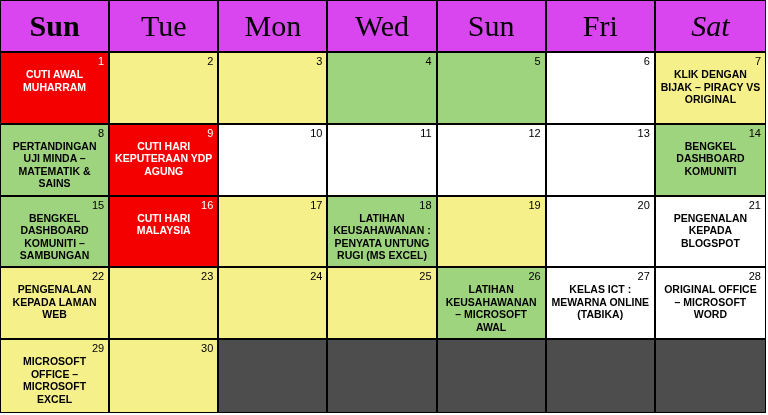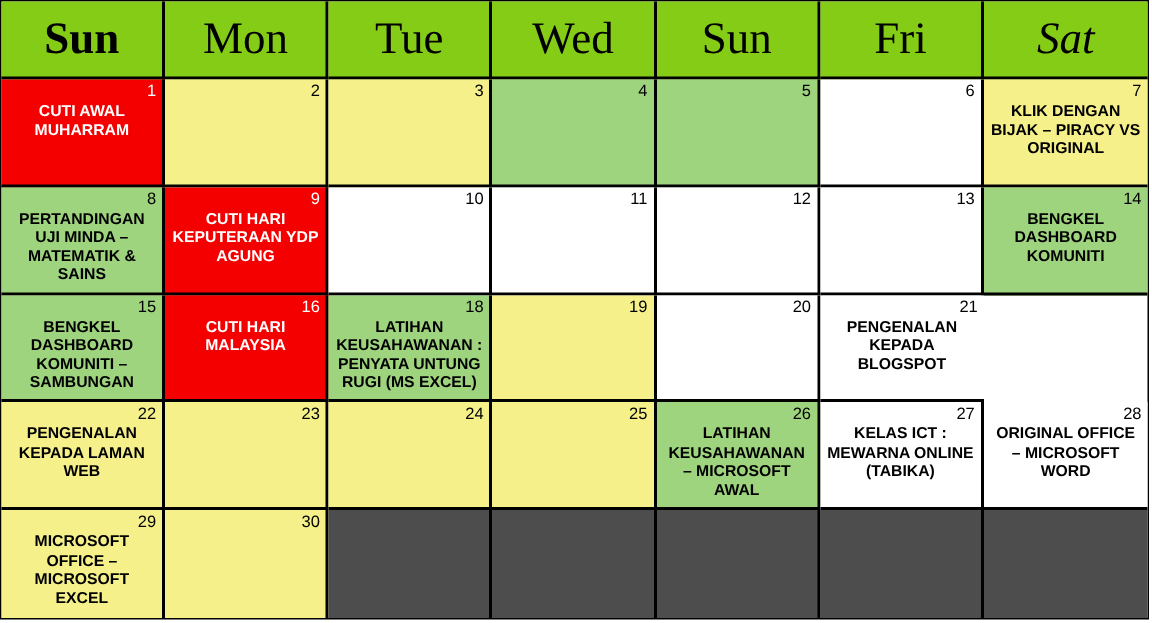--- a/index.html
+++ b/index.html
@@ -29,21 +29,21 @@
   }
   .header-cell {
     border-right: 2px solid #000;
     border-bottom: 2px solid #000;
     display: flex;
     align-items: center;
     justify-content: center;
     font-family: "Liberation Serif", serif;
     font-size: 30px;
     color: #000;
-    background: #84cc16;
+    background: #d946ef;
     box-sizing: border-box;
   }
   .header-cell.first {
     font-weight: bold;
   }
   .header-cell:last-child {
     border-right: none;
     font-style: italic;
   }
   .weeks {
@@ -97,22 +97,22 @@
   .bg-white  { background: #ffffff; }
   .bg-gray   { background: #4d4d4d; }
   .red-text .daynum, .red-text .event { color: #ffffff; }
 </style>
 </head>
 <body>
 
 <div id="calendar">
   <div class="header-row">
     <div class="header-cell first">Sun</div>
+    <div class="header-cell">Tue</div>
     <div class="header-cell">Mon</div>
-    <div class="header-cell">Tue</div>
     <div class="header-cell">Wed</div>
     <div class="header-cell">Sun</div>
     <div class="header-cell">Fri</div>
     <div class="header-cell">Sat</div>
   </div>
   <div class="weeks" id="weeks">
       <div class="week-row">
         <div class="day-cell bg-red red-text">
           <div class="daynum">1</div>
           <div class="event">CUTI AWAL MUHARRAM</div>
@@ -165,20 +165,23 @@
       </div>
       <div class="week-row">
         <div class="day-cell bg-green">
           <div class="daynum">15</div>
           <div class="event">BENGKEL DASHBOARD KOMUNITI – SAMBUNGAN</div>
         </div>
         <div class="day-cell bg-red red-text">
           <div class="daynum">16</div>
           <div class="event">CUTI HARI MALAYSIA</div>
         </div>
+        <div class="day-cell bg-yellow">
+          <div class="daynum">17</div>
+        </div>
         <div class="day-cell bg-green">
           <div class="daynum">18</div>
           <div class="event">LATIHAN KEUSAHAWANAN : PENYATA UNTUNG RUGI (MS EXCEL)</div>
         </div>
         <div class="day-cell bg-yellow">
           <div class="daynum">19</div>
         </div>
         <div class="day-cell bg-white">
           <div class="daynum">20</div>
         </div>

